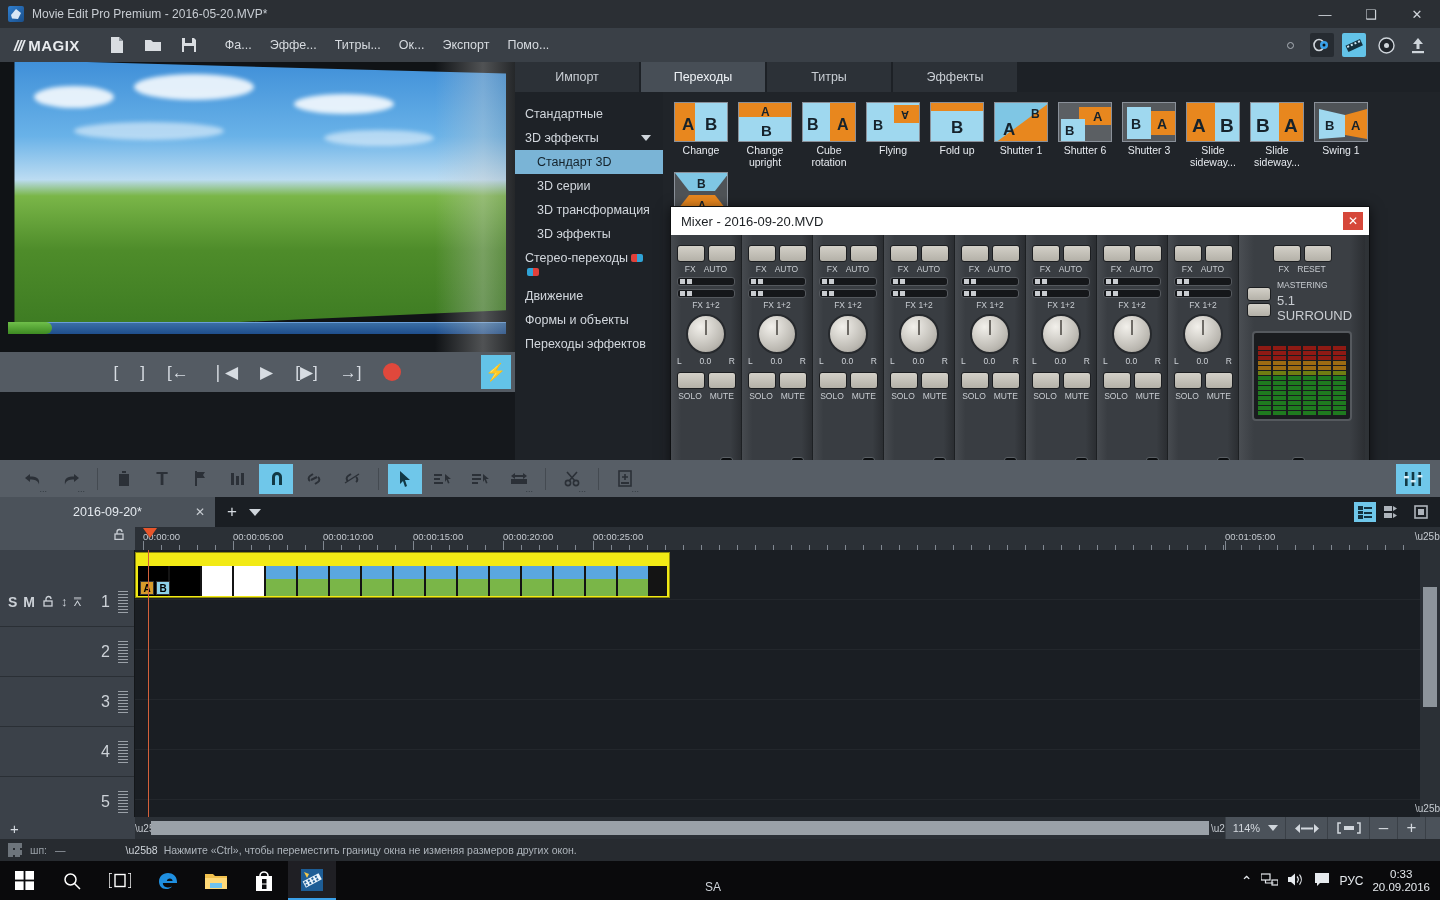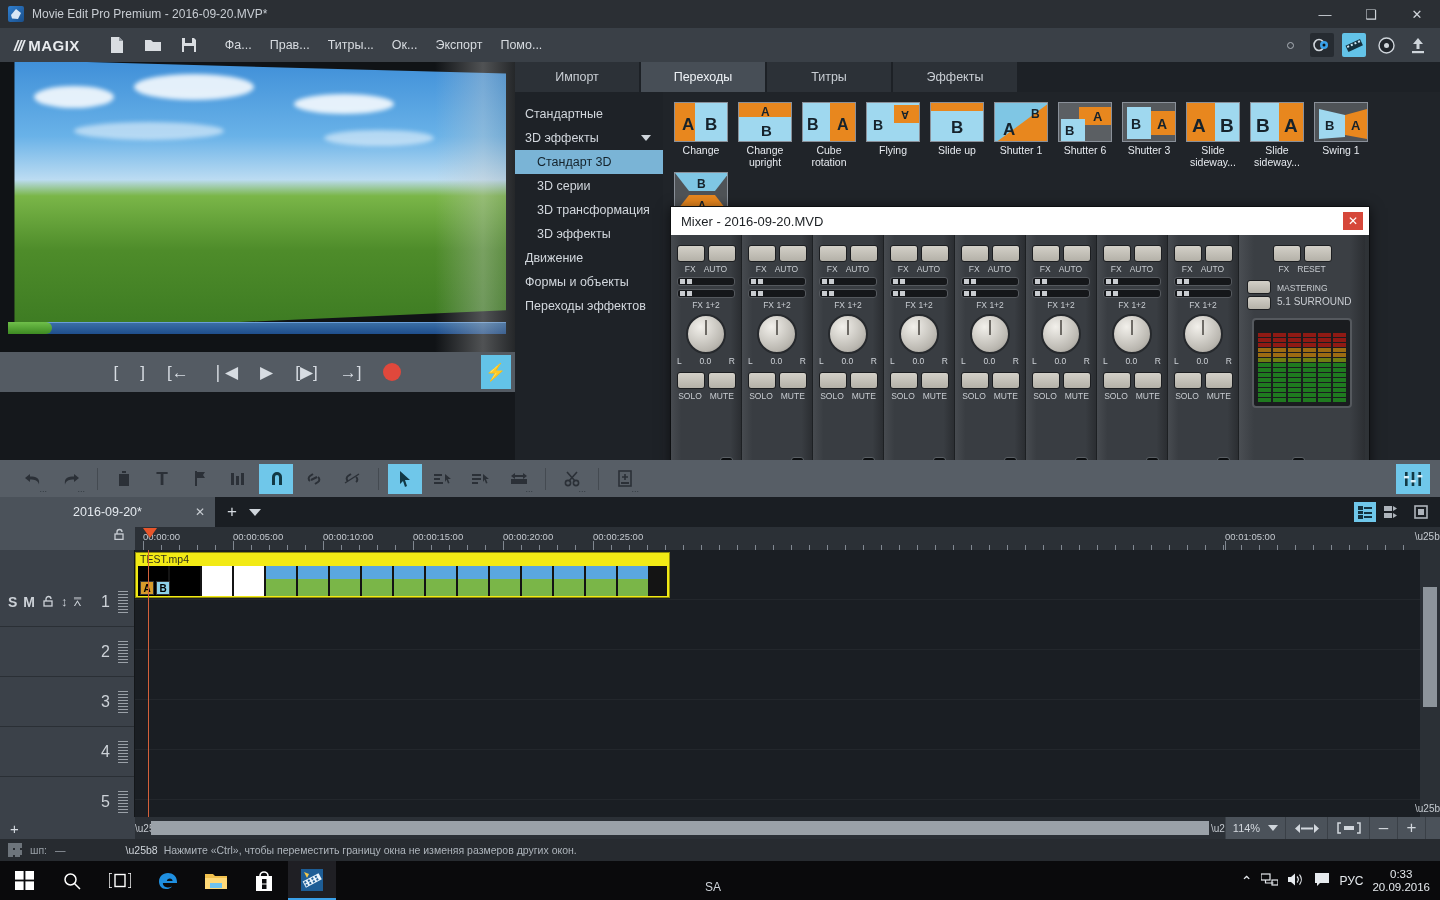--- a/index.html
+++ b/index.html
@@ -254,21 +254,21 @@
   .clk{ text-align:center; line-height:13px; font-size:11.5px;}
   .sa{ position:absolute; left:705px; top:880px; color:#cfd4da; font-size:12px;}
 </style>
 </head>
 <body>
 
 <div id="app">
 
   <div class="titlebar">
     <div class="tb-icon"></div>
-    <div class="tb-title">Movie Edit Pro Premium - 2016-09-20.MVP*</div>
+    <div class="tb-title">Movie Edit Pro Premium - 2016-05-20.MVP*</div>
     <div class="tb-btns">
       <div class="tb-btn">—</div>
       <div class="tb-btn">❑</div>
       <div class="tb-btn close">✕</div>
     </div>
   </div>
 
   <div class="menubar">
     <div class="magix"><span class="sl">///</span> <span>MAGIX</span></div>
     <div class="mb-sep"></div>
@@ -285,21 +285,21 @@
     </div>
     <div class="mb-ico">
       <svg width="16" height="16" viewBox="0 0 16 16">
           <path d="M1 1h12l2 2v12H1z" fill="#d9dde1"></path>
           <rect x="4" y="1" width="7" height="5" fill="#3a4047"></rect>
           <rect x="3" y="9" width="10" height="6" fill="#3a4047"></rect>
         </svg>
     </div>
     <div class="mb-sep"></div>
     <div class="menuitem">Фа...</div>
-    <div class="menuitem">Прав...</div>
+    <div class="menuitem">Эффе...</div>
     <div class="menuitem">Титры...</div>
     <div class="menuitem">Ок...</div>
     <div class="menuitem">Экспорт</div>
     <div class="menuitem">Помо...</div>
     <div class="topright">
       <div class="tri plain">
           <span style="width:7px;height:7px;border:1px solid #aab0b7;border-radius:50%;display:block"></span>
         </div>
       <div class="tri dark">
         <svg width="18" height="14" viewBox="0 0 18 14">
@@ -368,20 +368,21 @@
       <div class="ptab">Эффекты</div>
     </div>
     <div class="pool-body">
       <div class="cat">
         <div><span>Стандартные</span></div>
         <div><span>3D эффекты</span><span class="arrow"></span></div>
         <div class="sub sel"><span>Стандарт 3D</span></div>
         <div class="sub"><span>3D серии</span></div>
         <div class="sub"><span>3D трансформация</span></div>
         <div class="sub"><span>3D эффекты</span></div>
+        <div><span>Стерео-переходы</span><span class="g3d"></span><span class="g3d2"></span></div>
         <div><span>Движение</span></div>
         <div><span>Формы и объекты</span></div>
         <div><span>Переходы эффектов</span></div>
       </div>
       <div class="grid">
         <div class="tr-item">
           <div class="tr-thumb">
             <svg width="54" height="40" viewBox="0 0 54 40">
                 <rect width="20" height="40" fill="#e8871e"></rect>
                 <rect x="20" width="34" height="40" fill="#9fd8ef"></rect>
@@ -425,21 +426,21 @@
           <div class="tr-lbl">Flying</div>
         </div>
         <div class="tr-item">
           <div class="tr-thumb">
             <svg width="54" height="40" viewBox="0 0 54 40">
                 <rect width="54" height="40" fill="#9fd8ef"></rect>
                 <rect y="0" width="54" height="8" fill="#e8871e"></rect>
                 <text x="20" y="30" font-size="17" font-weight="bold" fill="#16222b">B</text>
               </svg>
           </div>
-          <div class="tr-lbl">Slide up</div>
+          <div class="tr-lbl">Fold up</div>
         </div>
         <div class="tr-item">
           <div class="tr-thumb">
             <svg width="54" height="40" viewBox="0 0 54 40">
                 <rect width="54" height="40" fill="#e8871e"></rect>
                 <path d="M54 0L0 40h54z" fill="#7fc6e4" transform="rotate(180 27 20)"></path>
                 <text x="8" y="32" font-size="17" font-weight="bold" fill="#16222b">A</text>
                 <text x="36" y="15" font-size="12" font-weight="bold" fill="#16222b">B</text>
               </svg>
           </div>
@@ -1488,21 +1489,21 @@
           <span>FX</span>
           <span>RESET</span>
         </div>
         <div style="display:flex;align-items:center;gap:6px;margin:6px 0 0 8px">
           <div style="display:flex;flex-direction:column;gap:2px">
             <div class="kbtn" style="width:24px;height:14px"></div>
             <div class="kbtn" style="width:24px;height:14px"></div>
           </div>
           <div style="display:flex;flex-direction:column;gap:3px">
             <span style="color:#c9cdd2;font-size:8.5px">MASTERING</span>
-            <span style="color:#c9cdd2;font-size:10px">5.1 SURROUND</span>
+            <span style="color:#c9cdd2;font-size:13px">5.1 SURROUND</span>
           </div>
         </div>
         <div class="mast-led" id="mastled">
             <div class="col">
               <b style="background: rgb(31, 122, 31);"></b>
               <b style="background: rgb(31, 122, 31);"></b>
               <b style="background: rgb(31, 122, 31);"></b>
               <b style="background: rgb(31, 122, 31);"></b>
               <b style="background: rgb(31, 122, 31);"></b>
               <b style="background: rgb(31, 122, 31);"></b>
@@ -2017,21 +2018,20 @@
         <i style="left: 1196px;"></i>
         <i style="left: 1214px;"></i>
         <i style="left: 1232px;"></i>
         <i style="left: 1250px;"></i>
         <i style="left: 1268px;"></i>
       </div>
 
     <div class="tracks">
       <div class="trow" style="position:relative">
         <div class="clip">
-          <div class="name">TEST.mp4</div>
           <div class="film" id="film">
               <div class="fr blk"></div>
               <div class="fr blk"></div>
               <div class="fr doc"></div>
               <div class="fr doc"></div>
               <div class="fr sky"></div>
               <div class="fr sky"></div>
               <div class="fr sky"></div>
               <div class="fr sky"></div>
               <div class="fr sky"></div>

